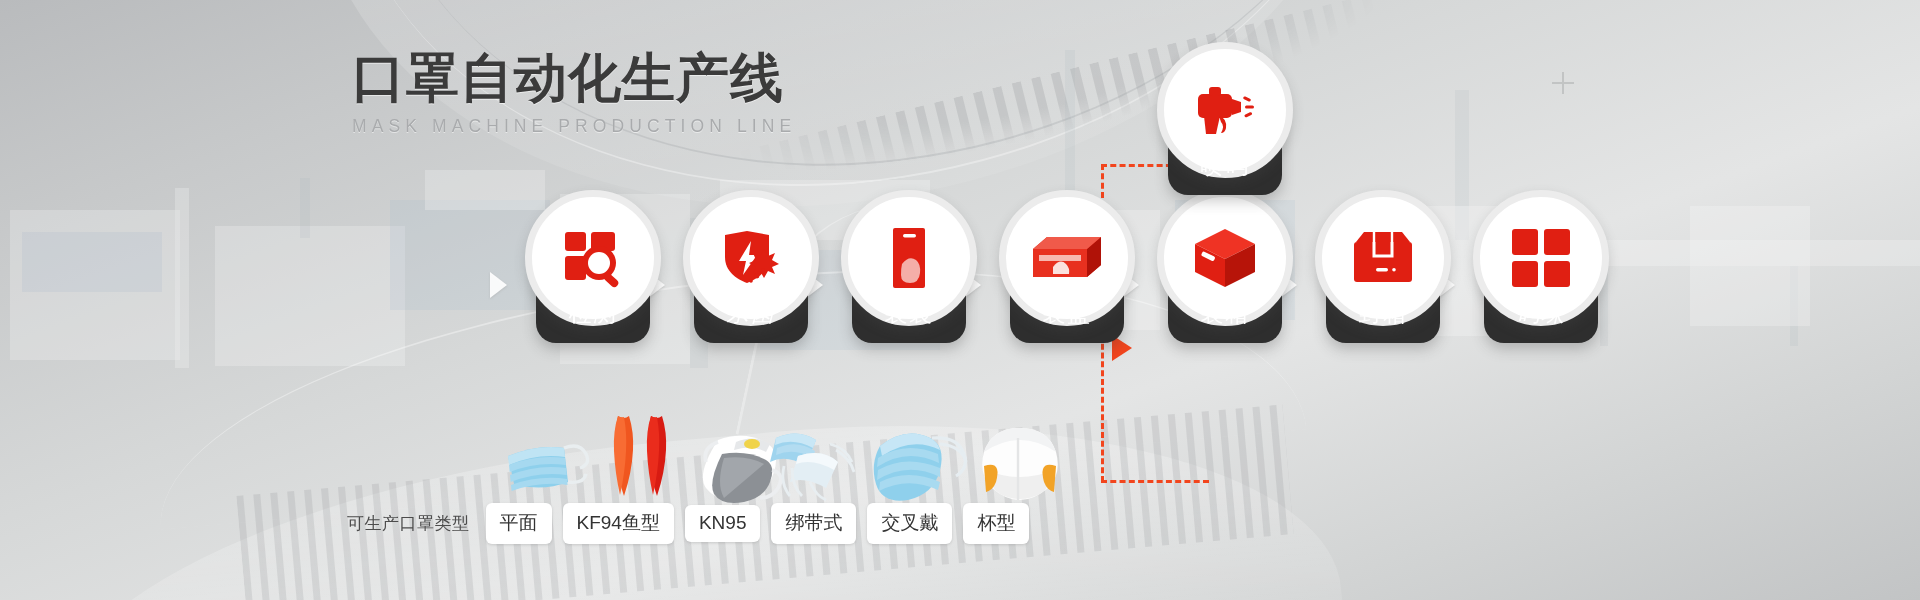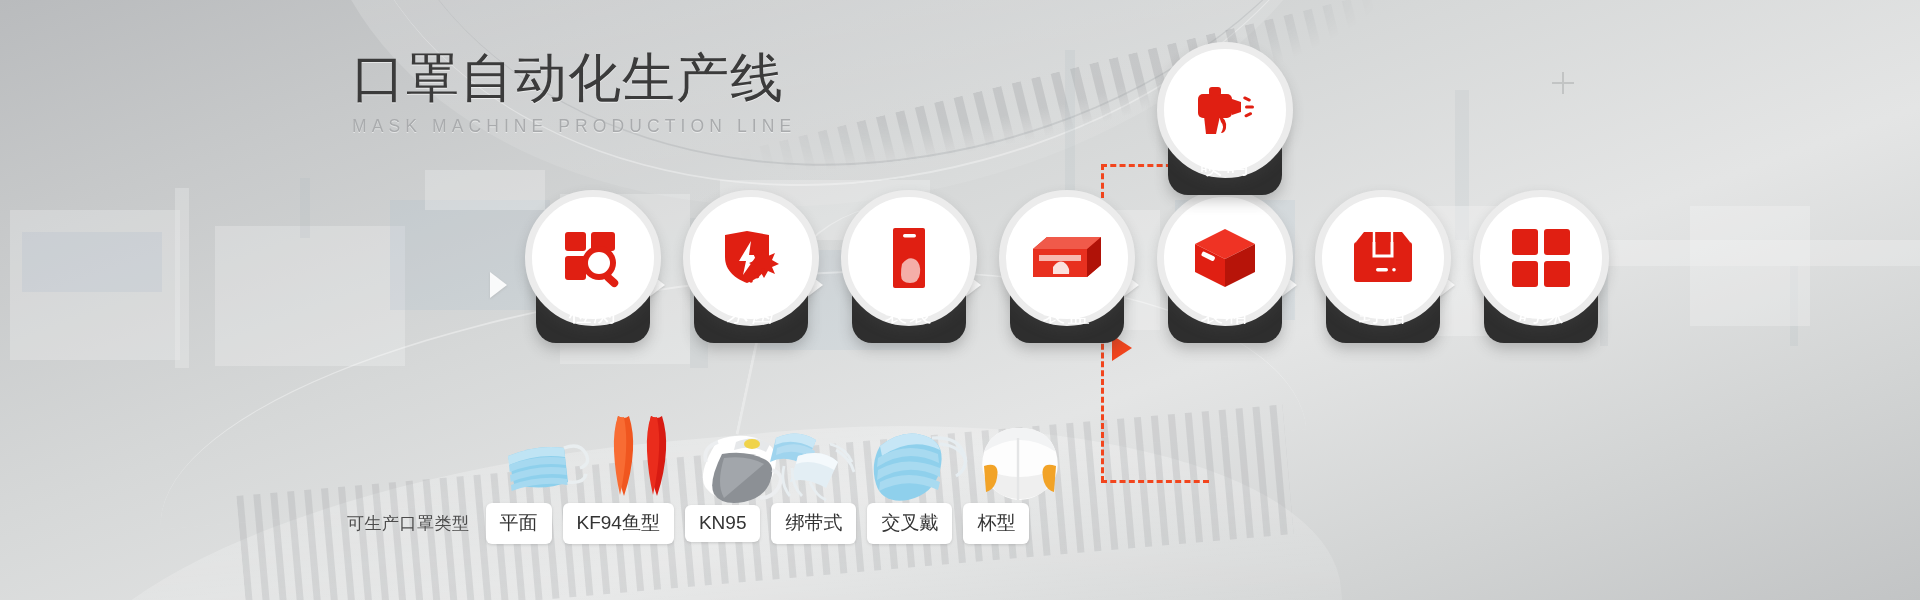--- a/index.html
+++ b/index.html
@@ -115,21 +115,21 @@
   .plus-mark:before, .plus-mark:after {
     content: ""; position: absolute; background: #a9abac;
   }
   .plus-mark:before { left: 10px; top: 0; width: 2px; height: 22px; }
   .plus-mark:after  { left: 0; top: 10px; width: 22px; height: 2px; }
 
   
   .headline { position: absolute; left: 352px; top: 48px; }
   .headline h1 {
     font-size: 53px; line-height: 1.12; letter-spacing: 1px;
-    color: #3b3b3b; font-weight: 400;
+    color: #3b3b3b; font-weight: 700;
     text-shadow: 0 1px 0 rgba(255,255,255,.55);
   }
   .headline .sub {
     margin-top: 9px;
     font-size: 17.5px; letter-spacing: 5.1px;
     color: #a9abad; font-weight: 400;
     text-shadow: 0 1px 0 rgba(255,255,255,.5);
   }
 
   

